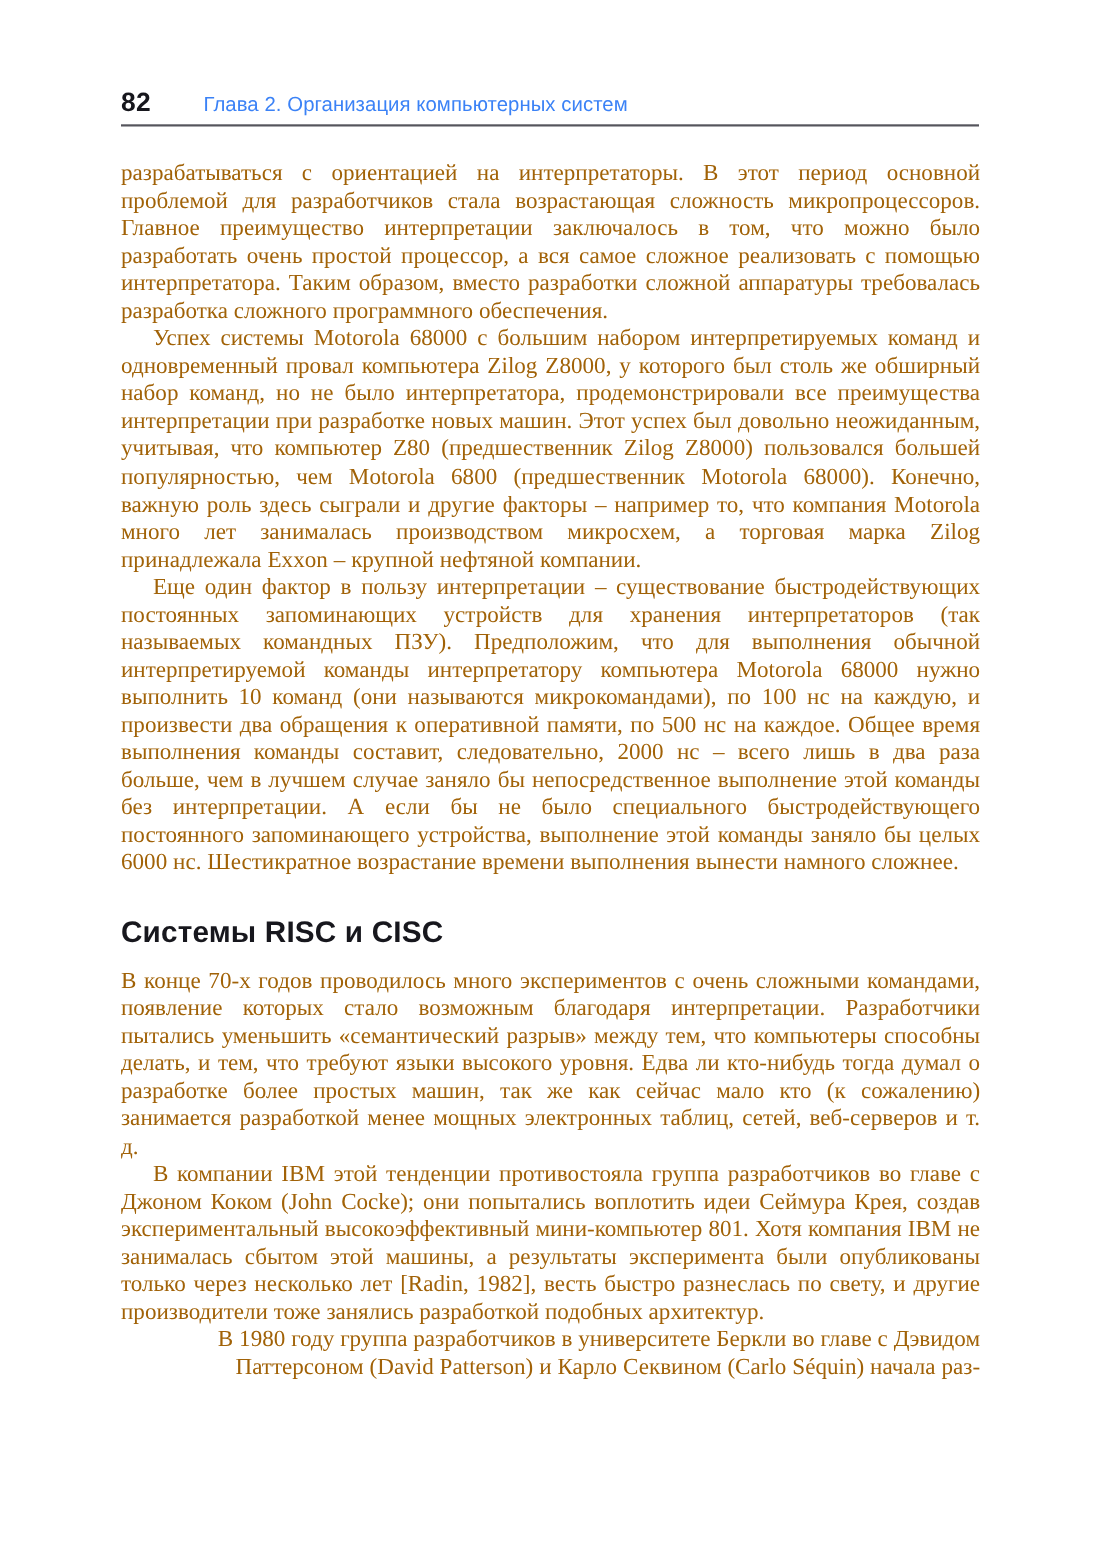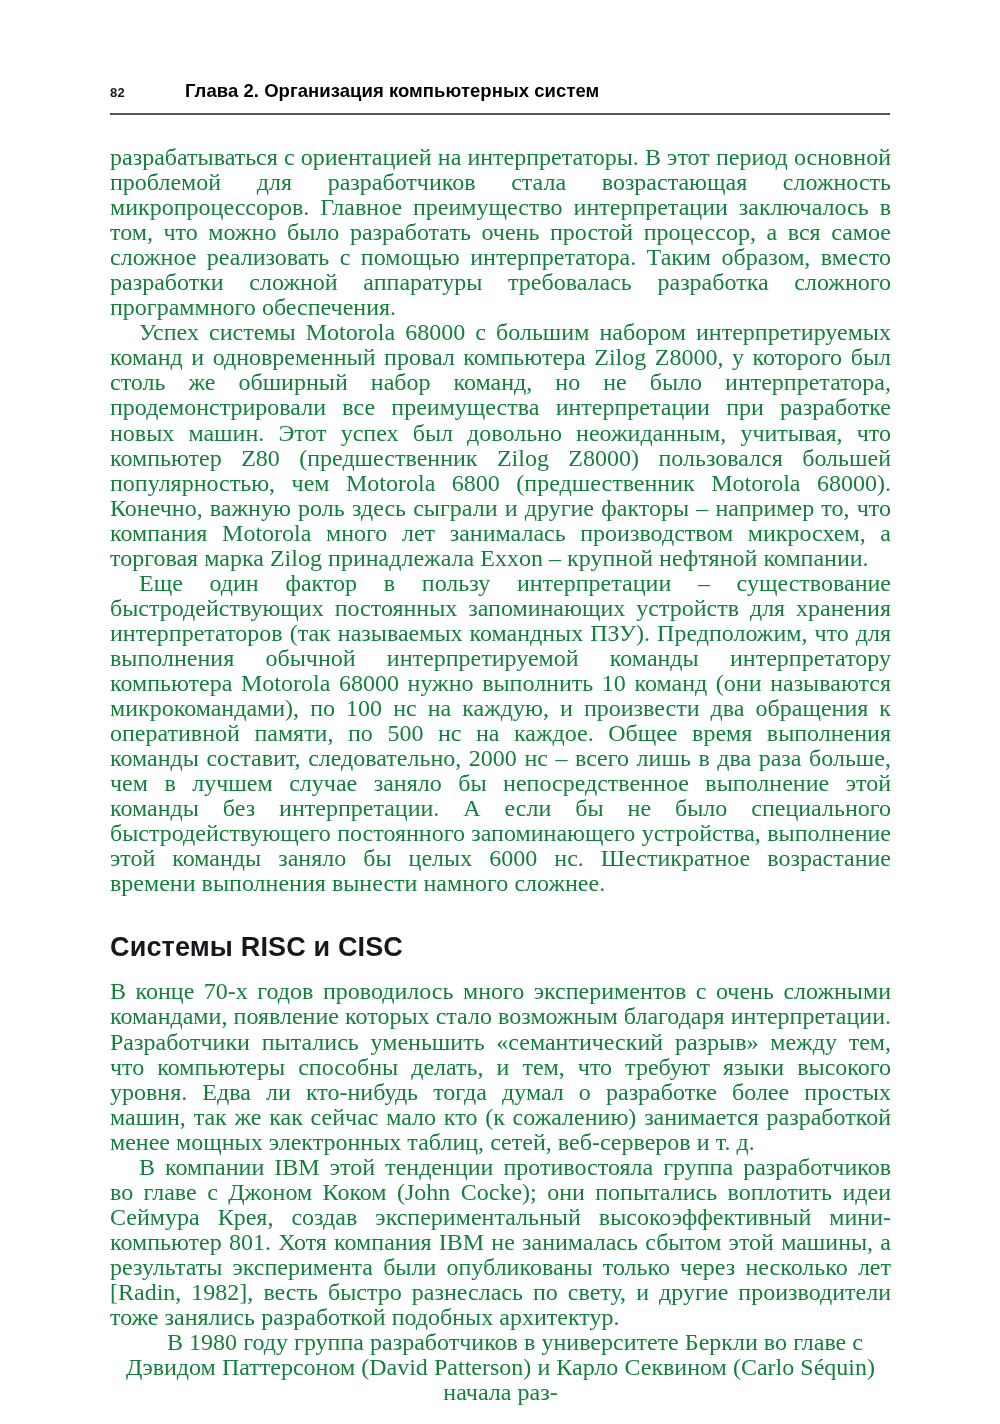--- a/index.html
+++ b/index.html
@@ -31,31 +31,31 @@
     position: absolute;
     left: 110px;
     top: 80px;
     width: 780px;
     height: 28px;
     display: flex;
     align-items: baseline;
     font-family: "Liberation Sans", "DejaVu Sans", sans-serif;
   }
   .folio {
-    font-size: 13px;
+    font-size: 24px;
     font-weight: bold;
     letter-spacing: 0.2px;
     color: #17171d;
     width: 75px;
     flex: none;
   }
   .chapter-title {
     font-size: 18.5px;
-    font-weight: bold;
-    color: #000000;
+    font-weight: normal;
+    color: #3b82f6;
     letter-spacing: 0.05px;
     white-space: nowrap;
   }
   .head-rule {
     position: absolute;
     left: 110px;
     top: 113px;
     width: 780px;
     height: 2px;
     background: #55555c;
@@ -64,31 +64,31 @@
   
   .text-column {
     position: absolute;
     left: 110px;
     top: 145px;
     width: 781px;
   }
 
   p.body {
     margin: 0;
-    font-size: 24px;
+    font-size: 21px;
     line-height: 25.05px;
     text-align: justify;
     text-justify: inter-word;
     text-indent: 29px;
-    color: #15803d;
+    color: #a16207;
     hyphens: none;
     word-spacing: 0.1px;
   }
   p.body.no-indent { text-indent: 0; }
-  p.body.last { text-align: center; }
+  p.body.last { text-align: right; }
 
   b.inline-bold {
     font-weight: normal;
   }
 
   
   h2.section-heading {
     font-family: "Liberation Sans", "DejaVu Sans", sans-serif;
     font-size: 27px;
     font-weight: bold;

